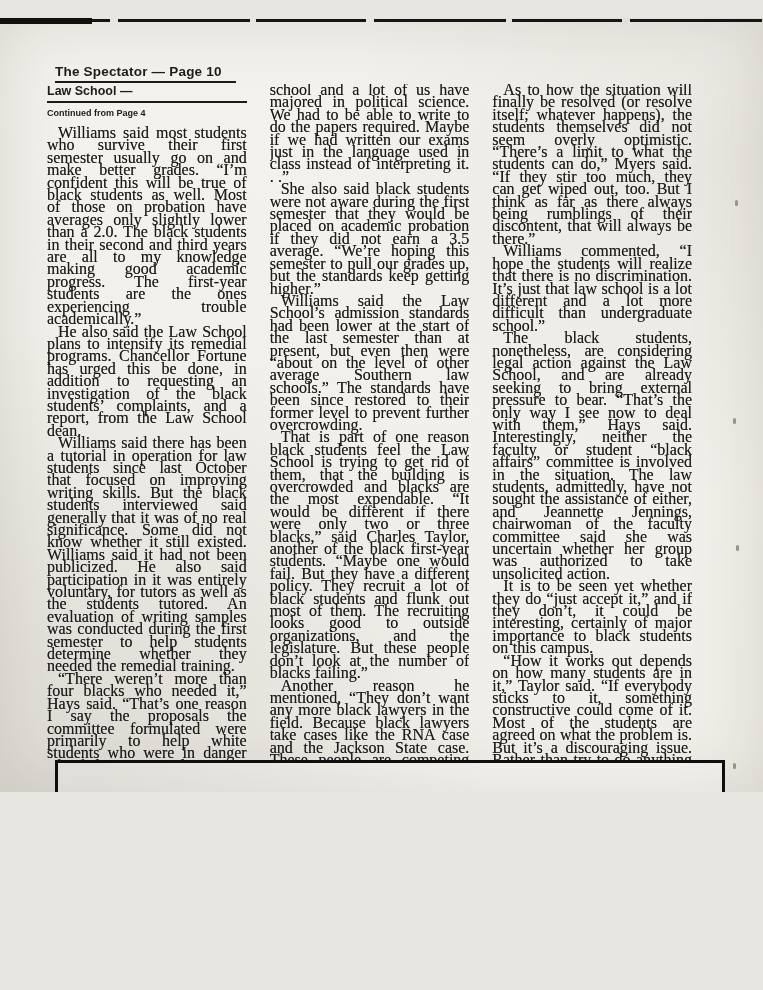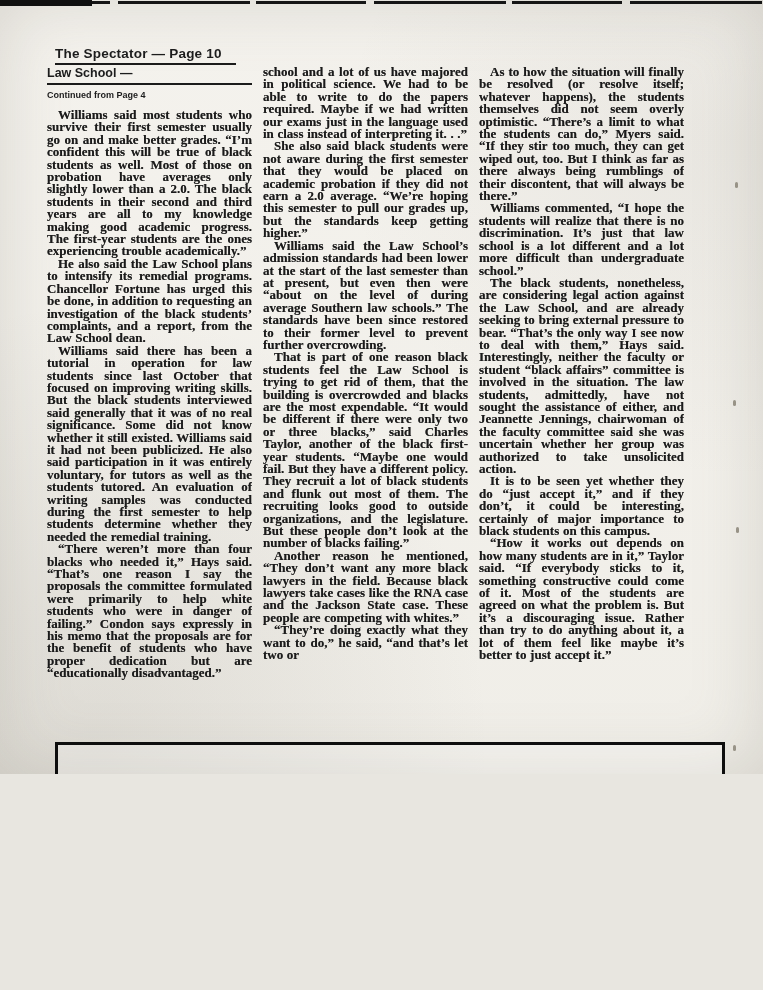--- a/index.html
+++ b/index.html
@@ -1,20 +1,20 @@
 <!DOCTYPE html>
 <html><head>
 <meta charset="utf-8">
 <style>
   html, body { margin: 0; padding: 0; background: #e8e6e0; }
   .page {
     position: relative;
     width: 763px;
     height: 774px;
-    margin: 0 auto;
+    margin: 18px auto;
     overflow: hidden;
     background:
       radial-gradient(ellipse at 12% 96%, rgba(110,104,92,0.14), transparent 42%),
       radial-gradient(ellipse at 96% 18%, rgba(110,104,92,0.08), transparent 38%),
       linear-gradient(#f4f2ed, #f0eee8);
     box-shadow: inset 0 0 70px rgba(120,114,100,0.22);
     font-family: "Liberation Serif", "DejaVu Serif", serif;
     color: #1c1c1c;
   }
   .scan-topline {
@@ -29,35 +29,35 @@
   .speck { position: absolute; width: 3px; height: 6px; border-radius: 2px; background: #989387; }
   .masthead-wrap { position: absolute; left: 55px; top: 44px; }
   .masthead-text {
     display: inline-block;
     font-family: "Liberation Sans", "DejaVu Sans", sans-serif;
     font-weight: 700; font-size: 13.5px; letter-spacing: 0.2px;
     border-bottom: 2px solid #1b1b1b; padding: 0 14px 2px 0;
   }
   .columns {
     position: absolute; left: 47px; top: 66px; width: 645px; height: 676px;
-    display: flex; gap: 11px; overflow: hidden;
+    display: flex; gap: 23px; overflow: hidden;
   }
   .col { width: 205px; overflow: hidden; }
   .article-title {
     font-family: "Liberation Sans", "DejaVu Sans", sans-serif;
     font-weight: 700; font-size: 12.5px;
     border-bottom: 2px solid #1b1b1b; padding-bottom: 3px; margin-bottom: 5px;
   }
   .continued {
     font-family: "Liberation Sans", "DejaVu Sans", sans-serif;
     font-weight: 700; font-size: 9px; text-align: left; margin-bottom: 9px;
   }
   .col p {
     margin: 0; text-indent: 11px; text-align: justify;
-    font-size: 13px; line-height: 12.4px; font-weight: 700;
+    font-size: 16px; line-height: 12.4px; font-weight: 400;
     word-spacing: 0.4px; color: #1b1b1b;
     text-shadow: 0 0 0.4px rgba(10,10,10,0.55);
   }
   .col p.no-indent { text-indent: 0; }
   .ad {
     position: absolute; left: 55px; top: 742px; width: 664px; height: 208px;
     border: 3px solid #0e0e0e; background: rgba(255,255,255,0.25);
     display: flex; flex-direction: column; align-items: flex-start; text-decoration: underline;
   }
   .ad-brand {
@@ -95,22 +95,22 @@
       <div class="article-title">Law School —</div>
       <div class="continued">Continued from Page 4</div>
       <p>Williams said most students who survive their first semester usually go on and make better grades. “I’m confident this will be true of black students as well. Most of those on probation have averages only slightly lower than a 2.0. The black students in their second and third years are all to my knowledge making good academic progress. The first-year students are the ones experiencing trouble academically.”</p>
       <p>He also said the Law School plans to intensify its remedial programs. Chancellor Fortune has urged this be done, in addition to requesting an investigation of the black students’ complaints, and a report, from the Law School dean.</p>
       <p>Williams said there has been a tutorial in operation for law students since last October that focused on improving writing skills. But the black students interviewed said generally that it was of no real significance. Some did not know whether it still existed. Williams said it had not been publicized. He also said participation in it was entirely voluntary, for tutors as well as the students tutored. An evaluation of writing samples was conducted during the first semester to help students determine whether they needed the remedial training.</p>
       <p>“There weren’t more than four blacks who needed it,” Hays said. “That’s one reason I say the proposals the committee formulated were primarily to help white students who were in danger of failing.” Condon says expressly in his memo that the proposals are for the benefit of students who have proper dedication but are “educationally disadvantaged.”</p>
     </div>
 
     <div class="col">
       <p class="no-indent">school and a lot of us have majored in political science. We had to be able to write to do the papers required. Maybe if we had written our exams just in the language used in class instead of interpreting it. . .”</p>
-      <p>She also said black students were not aware during the first semester that they would be placed on academic probation if they did not earn a 2.0 average. “We’re hoping this semester to pull our grades up, but the standards keep getting higher.”</p>
-      <p>Williams said the Law School’s admission standards had been lower at the start of the last semester than at present, but even then were “about on the level of during average Southern law schools.” The standards have been since restored to their former level to prevent further overcrowding.</p>
+      <p>She also said black students were not aware during the first semester that they would be placed on academic probation if they did not earn a 3.5 average. “We’re hoping this semester to pull our grades up, but the standards keep getting higher.”</p>
+      <p>Williams said the Law School’s admission standards had been lower at the start of the last semester than at present, but even then were “about on the level of other average Southern law schools.” The standards have been since restored to their former level to prevent further overcrowding.</p>
       <p>That is part of one reason black students feel the Law School is trying to get rid of them, that the building is overcrowded and blacks are the most expendable. “It would be different if there were only two or three blacks,” said Charles Taylor, another of the black first-year students. “Maybe one would fail. But they have a different policy. They recruit a lot of black students and flunk out most of them. The recruiting looks good to outside organizations, and the legislature. But these people don’t look at the number of blacks failing.”</p>
       <p>Another reason he mentioned, “They don’t want any more black lawyers in the field. Because black lawyers take cases like the RNA case and the Jackson State case. These people are competing with whites.”</p>
       <p>“They’re doing exactly what they want to do,” he said, “and that’s let two or</p>
     </div>
 
     <div class="col">
       <p>As to how the situation will finally be resolved (or resolve itself; whatever happens), the students themselves did not seem overly optimistic. “There’s a limit to what the students can do,” Myers said. “If they stir too much, they can get wiped out, too. But I think as far as there always being rumblings of their discontent, that will always be there.”</p>
       <p>Williams commented, “I hope the students will realize that there is no discrimination. It’s just that law school is a lot different and a lot more difficult than undergraduate school.”</p>
       <p>The black students, nonetheless, are considering legal action against the Law School, and are already seeking to bring external pressure to bear. “That’s the only way I see now to deal with them,” Hays said. Interestingly, neither the faculty or student “black affairs” committee is involved in the situation. The law students, admittedly, have not sought the assistance of either, and Jeannette Jennings, chairwoman of the faculty committee said she was uncertain whether her group was authorized to take unsolicited action.</p>
       <p>It is to be seen yet whether they do “just accept it,” and if they don’t, it could be interesting, certainly of major importance to black students on this campus.</p>

